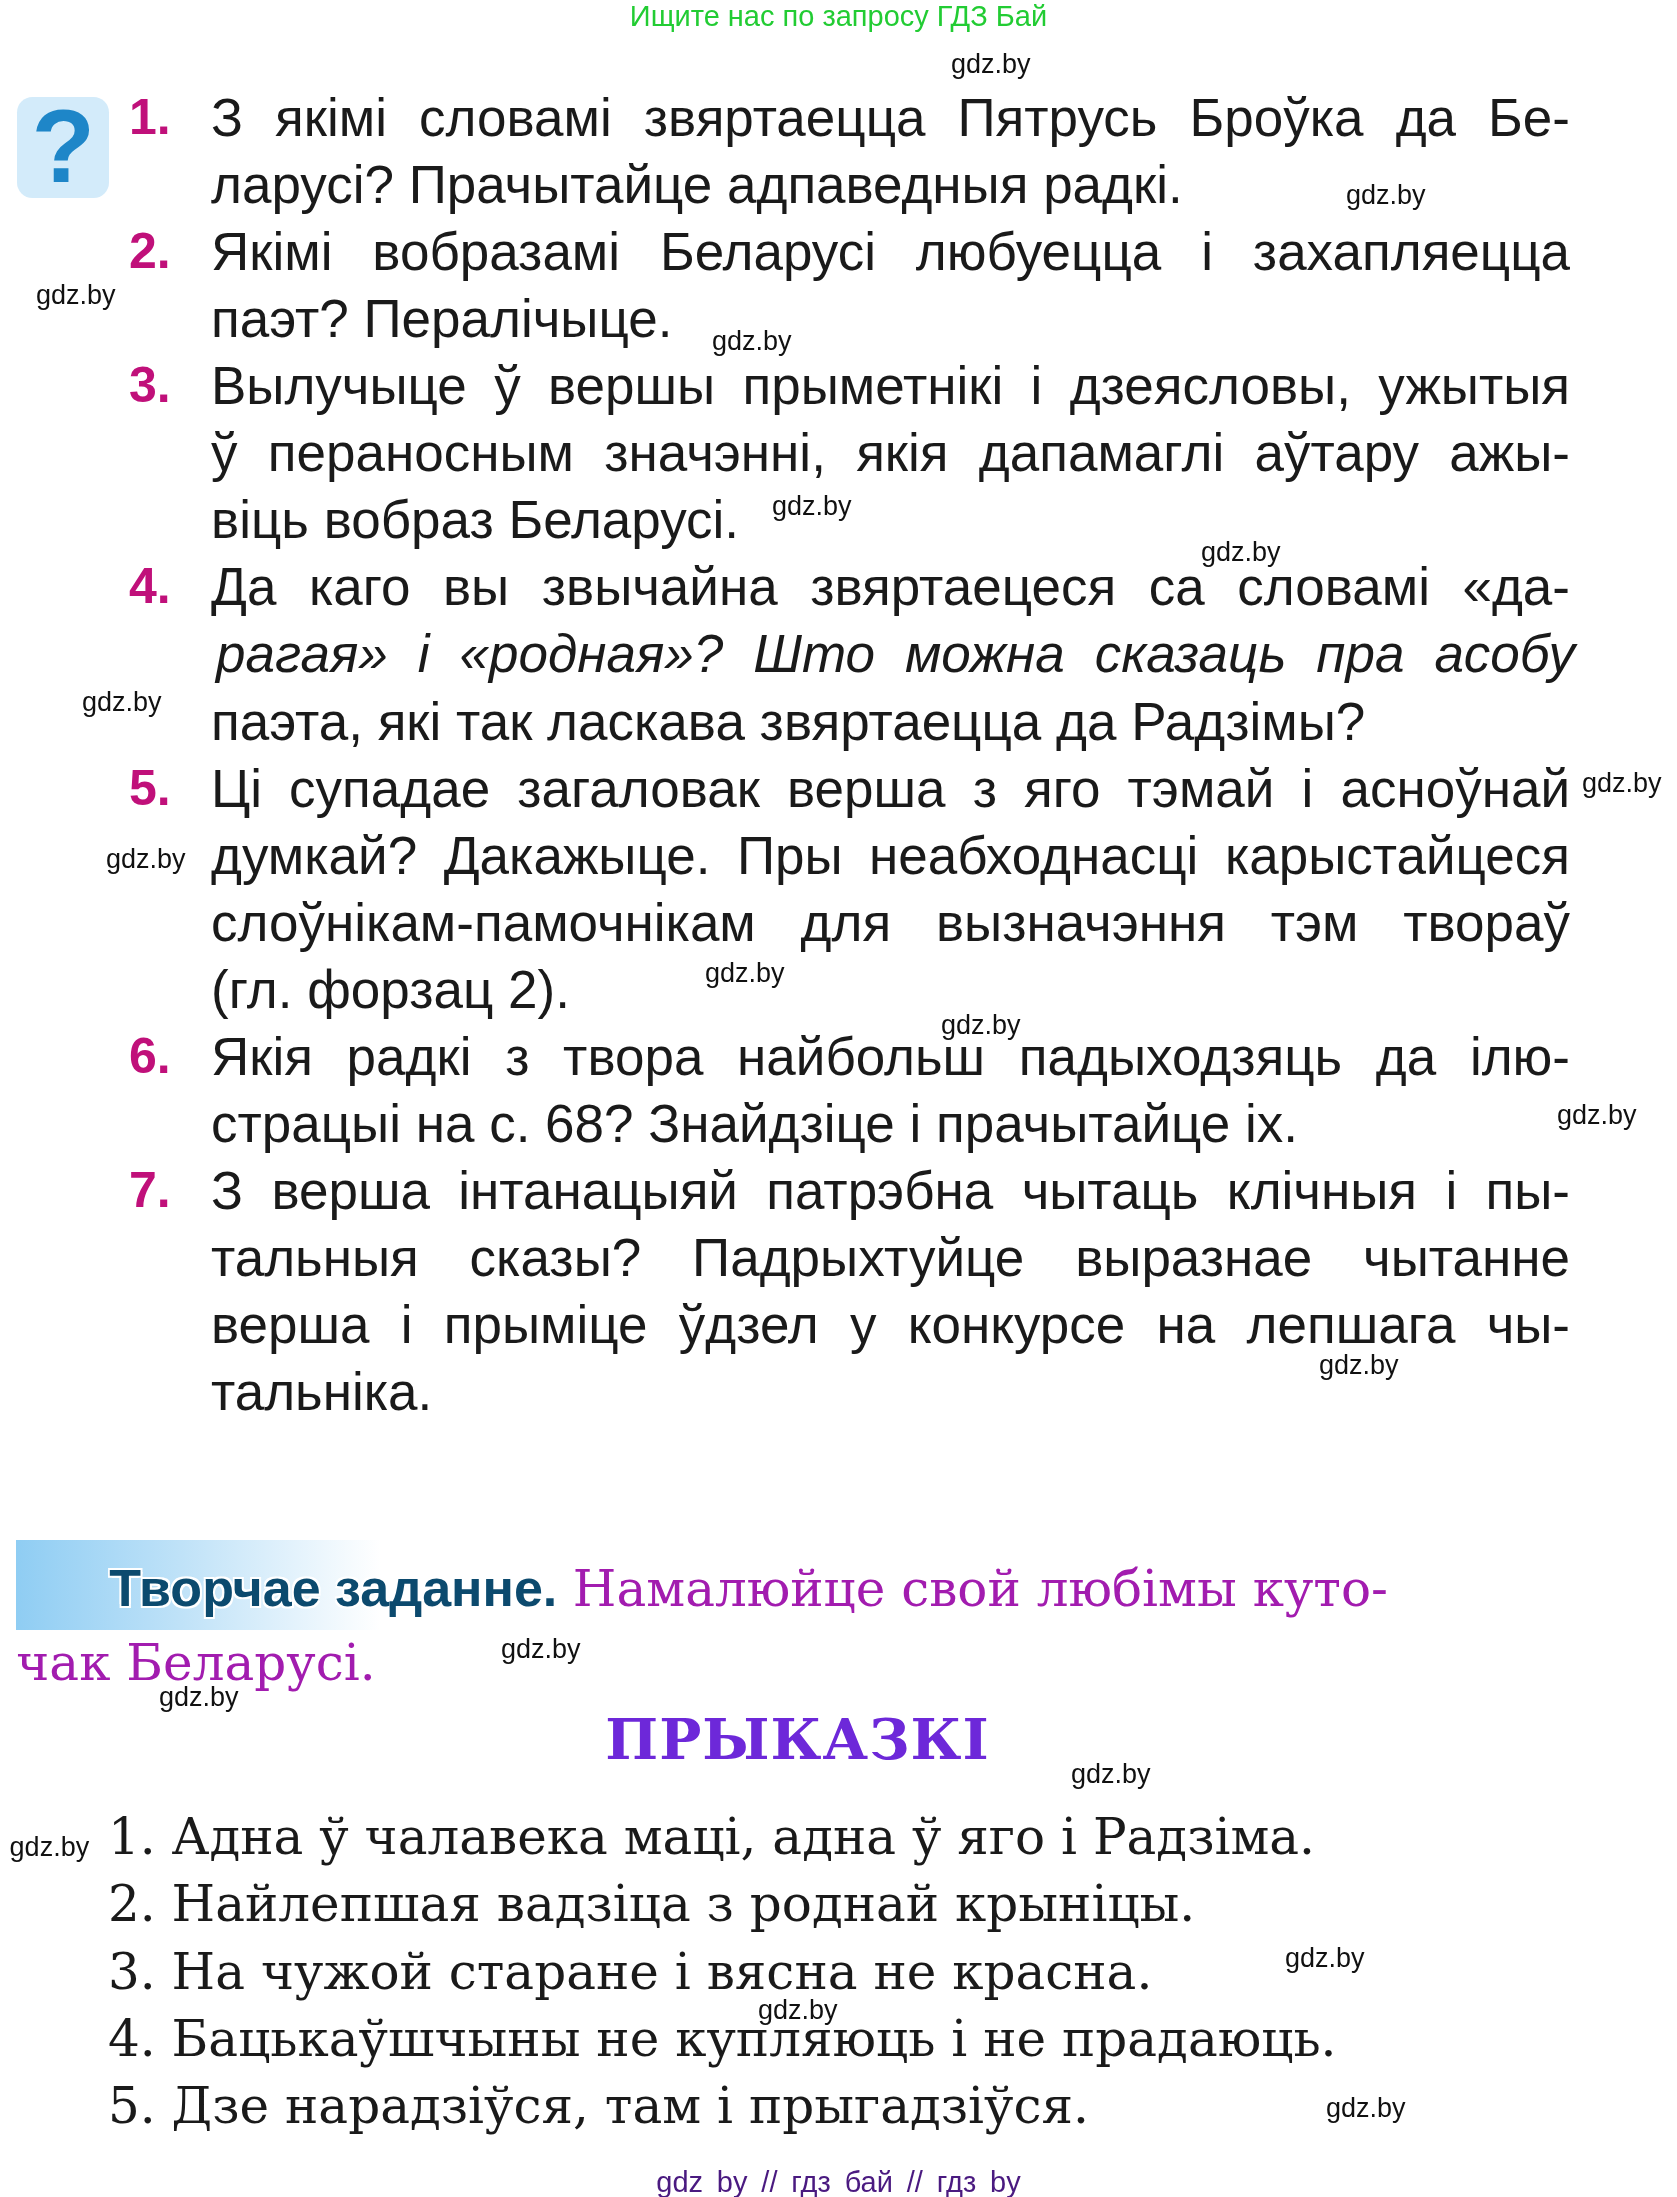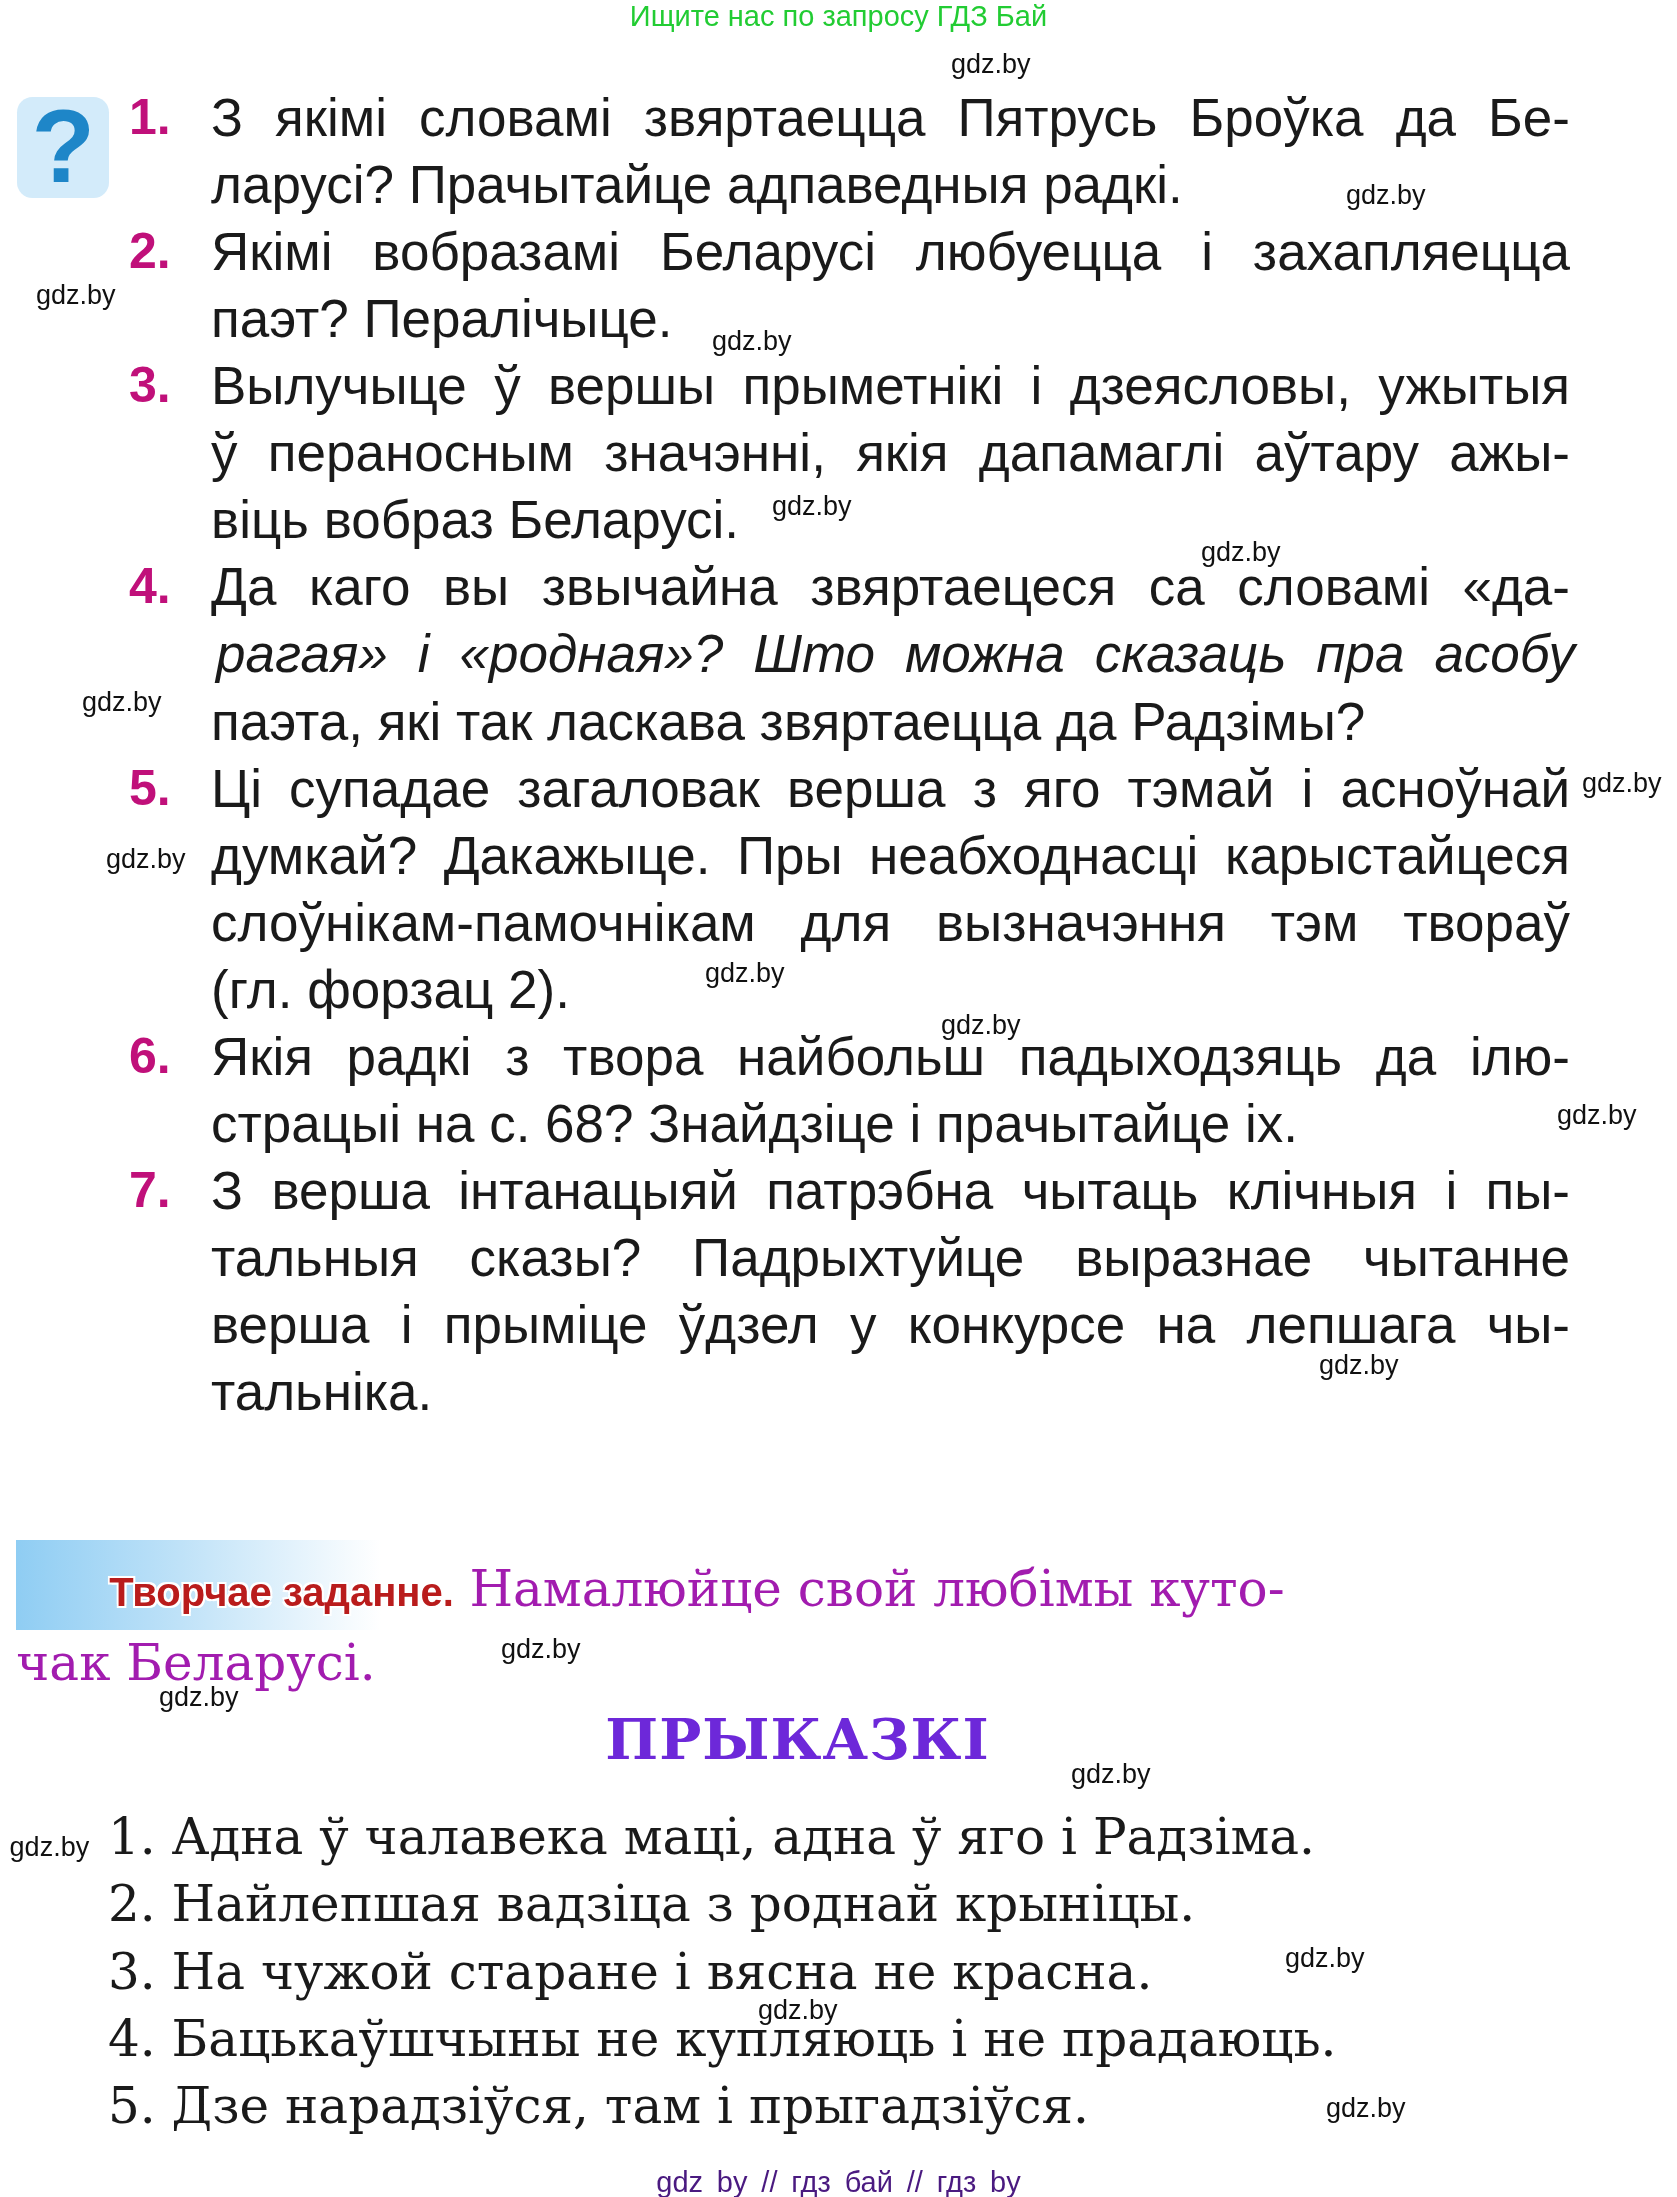--- a/index.html
+++ b/index.html
@@ -7,21 +7,21 @@
   .top-banner { position:absolute; left:0; top:0; width:1677px; text-align:center; font-family:"Liberation Sans", sans-serif; font-size:29px; line-height:33px; color:#22cc33; }
   .qbox { position:absolute; left:17.3px; top:97px; width:92px; height:101px; background:#d3ebfa; border-radius:15.4px; }
   .qbox .qmark { position:absolute; left:0; top:-5.8px; width:92px; text-align:center; font-family:"Liberation Sans", sans-serif; font-weight:bold; font-size:104px; line-height:111px; color:#1e86c8; }
   .questions { position:absolute; left:0; top:84px; width:1677px; }
   .line { position:absolute; height:67px; font-size:53px; line-height:67px; white-space:nowrap; }
   .num { position:absolute; left:129px; width:58px; font-weight:bold; color:#c0107a; font-size:50px; line-height:67px; }
   .qtext { position:absolute; left:211px; width:1359px; text-align:justify; text-align-last:justify; }
   .qtext.last { text-align-last:left; }
   .creative-band { position:absolute; left:16.3px; top:1540px; width:365px; height:90px; background:linear-gradient(90deg,#8fcdf3 0%,#bfe2f8 45%,#ffffff 100%); }
   .creative-line { position:absolute; left:16.3px; width:1556px; font-size:56px; line-height:67px; white-space:nowrap; }
-  .creative-label { font-family:"Liberation Sans", sans-serif; font-weight:bold; color:#b91c1c; font-size:40px; text-shadow: -1.9px -1.9px 0 #fff, 1.9px -1.9px 0 #fff, -1.9px 1.9px 0 #fff, 1.9px 1.9px 0 #fff; margin-left:93px;text-align:right; }
+  .creative-label { font-family:"Liberation Sans", sans-serif; font-weight:bold; color:#0c4a6e; font-size:52px; text-shadow: -1.9px -1.9px 0 #fff, 1.9px -1.9px 0 #fff, -1.9px 1.9px 0 #fff, 1.9px 1.9px 0 #fff; margin-left:93px;text-align:right; }
   .creative-text { font-family:"DejaVu Serif", serif; color:#a21caf; font-size:50px; }
   .proverbs-title { position:absolute; left:0; top:1706px; width:1595px; text-align:center; font-family:"DejaVu Serif", serif; font-weight:bold; font-size:56px; line-height:67px; color:#6d28d9; letter-spacing:1px; }
   .proverb { position:absolute; left:108px; font-family:"DejaVu Serif", serif; font-size:50px; line-height:67px; color:#1a1a1a; white-space:nowrap; }
   .wm { position:absolute; font-family:"Liberation Sans", sans-serif; font-size:27px; line-height:29px; color:#111; white-space:nowrap; }
   .footer { position:absolute; left:0; top:2166px; width:1677px; text-align:center; font-family:"Liberation Sans", sans-serif; font-size:29px; line-height:33px; color:#4a1a80; word-spacing:5.8px; }
 </style>
 </head>
 <body>
 
 <div class="top-banner">Ищите нас по запросу ГДЗ Бай</div>

